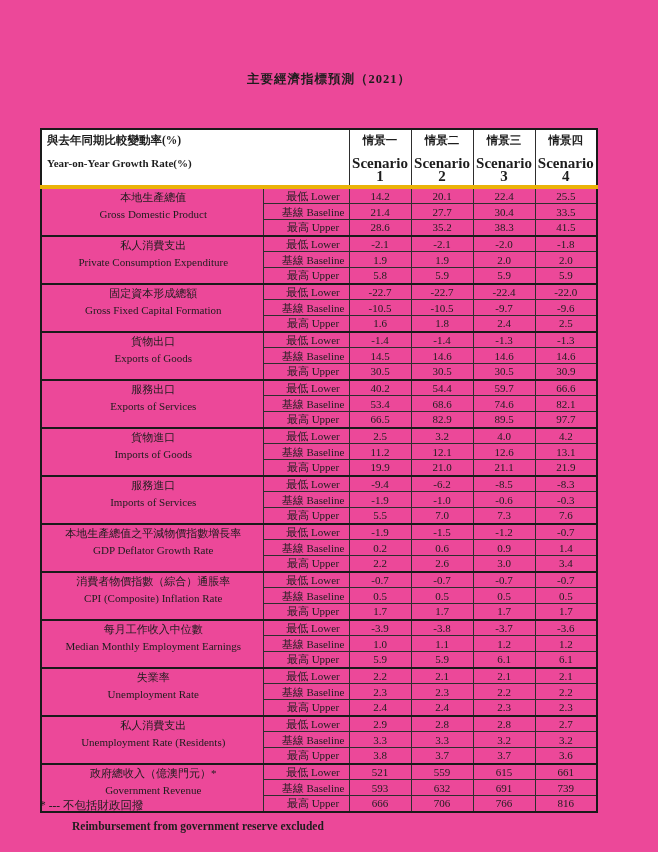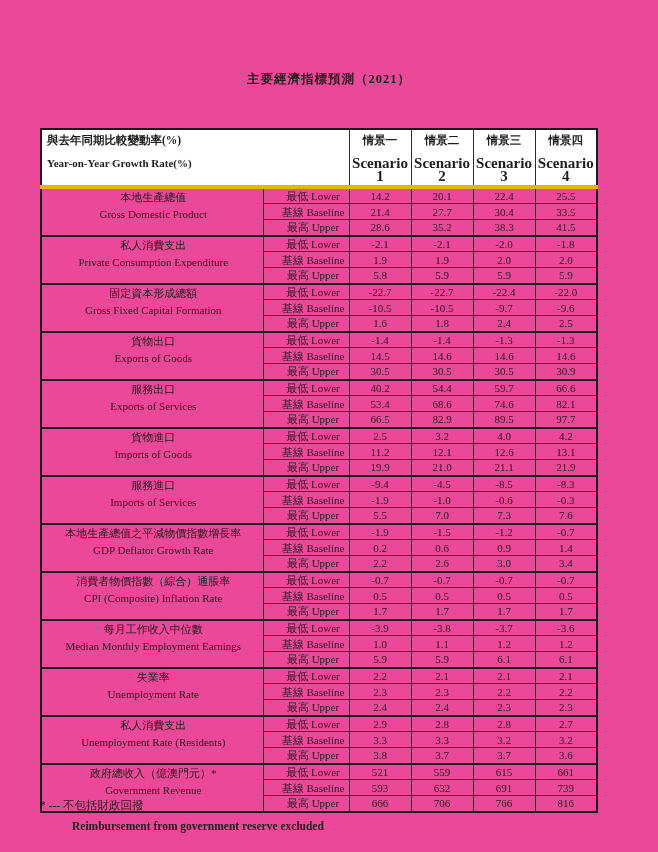--- a/index.html
+++ b/index.html
@@ -250,21 +250,21 @@
           <td class="num">21.1</td>
           <td class="num">21.9</td>
         </tr>
         <tr class="g-top">
           <td class="label-cell" rowspan="3">
             <div class="zh">服務進口</div>
             <div class="en">Imports of Services</div>
           </td>
           <td class="sub-cell">最低 Lower</td>
           <td class="num">-9.4</td>
-          <td class="num">-4.5</td>
+          <td class="num">-6.2</td>
           <td class="num">-8.5</td>
           <td class="num">-8.3</td>
         </tr>
         <tr>
           <td class="sub-cell">基線 Baseline</td>
           <td class="num">-1.9</td>
           <td class="num">-1.0</td>
           <td class="num">-0.6</td>
           <td class="num">-0.3</td>
         </tr>

